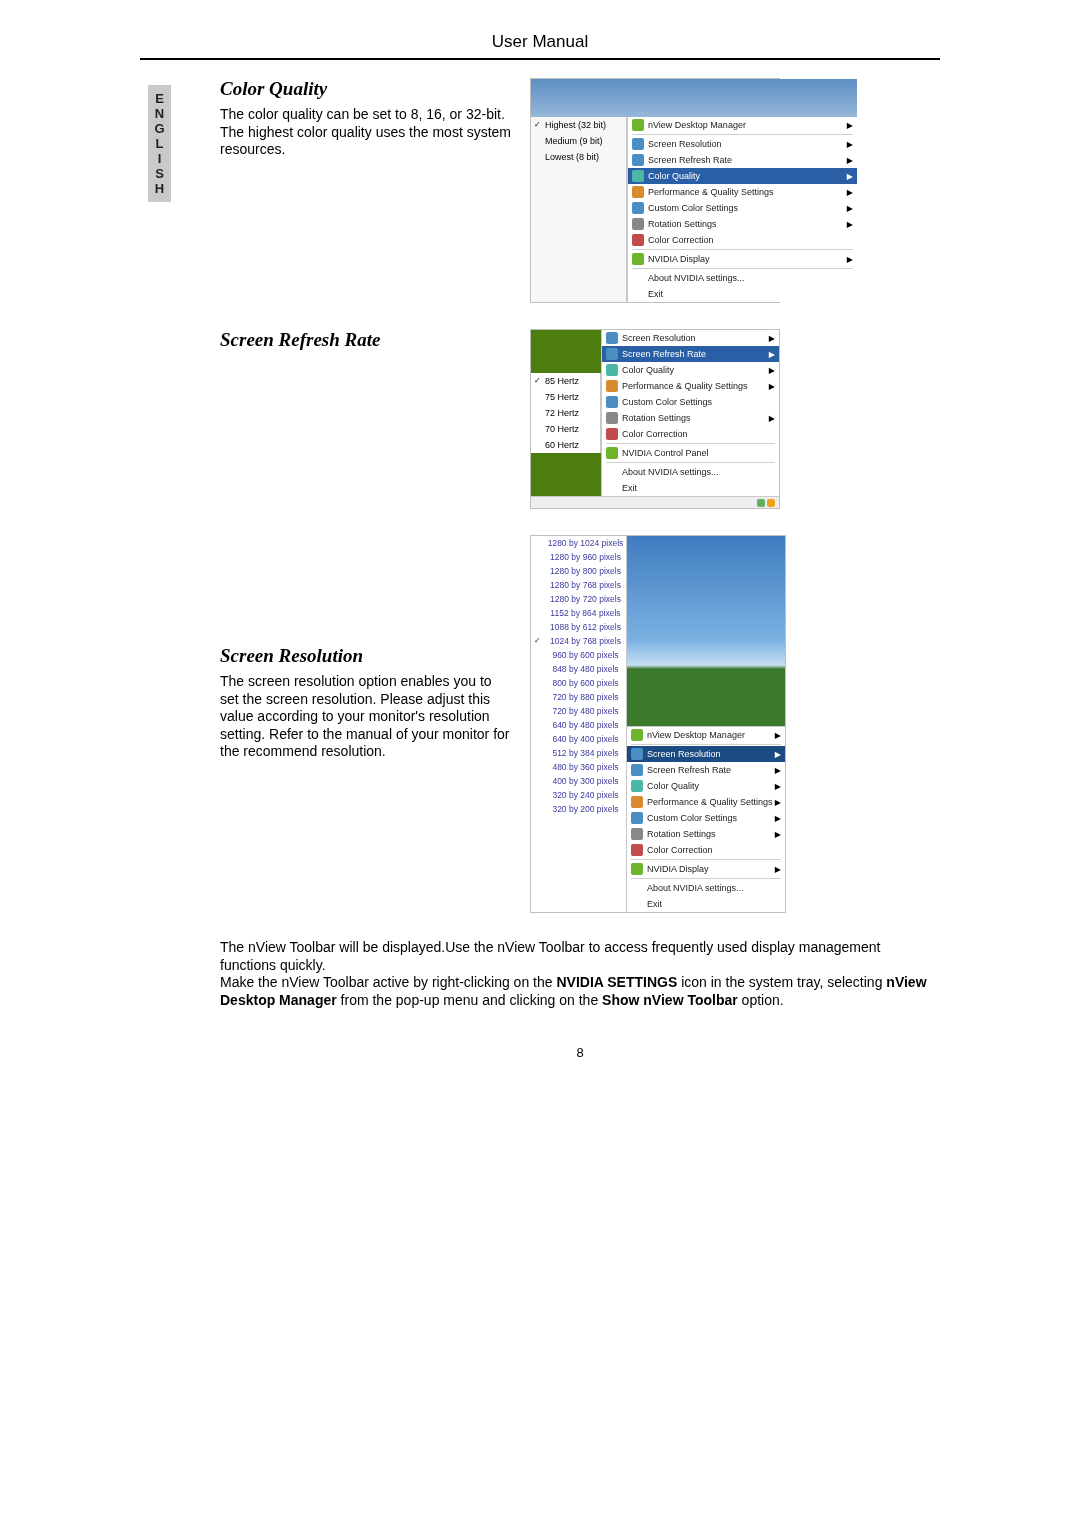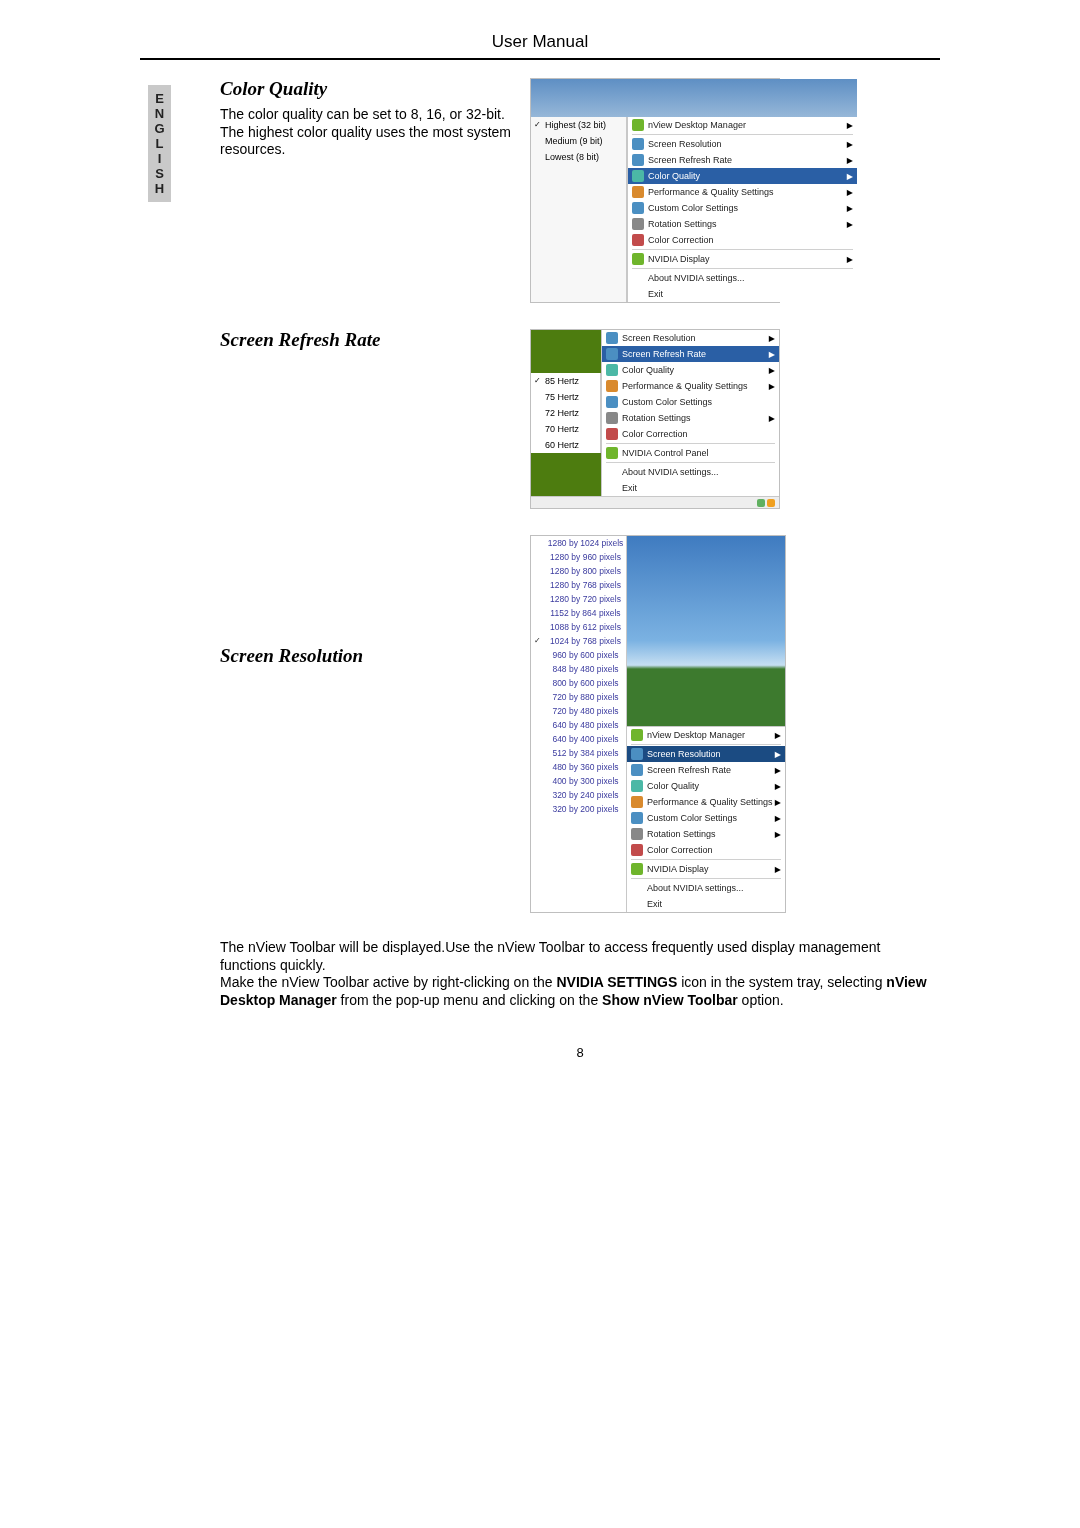--- a/index.html
+++ b/index.html
@@ -215,20 +215,21 @@
             <span class="tray-dot g"></span>
             <span class="tray-dot"></span>
           </div>
         </div>
       </div>
     </div>
 
     <div class="section">
       <div class="text-col" style="padding-top:110px;">
         <div class="section-title">Screen Resolution</div>
+        <div class="section-body">The screen resolution option enables you to set the screen resolution. Please adjust this value according to your monitor's resolution setting. Refer to the manual of your monitor for the recommend resolution.</div>
       </div>
       <div class="image-col">
         <div class="outer-wrap img3-wrap">
           <div class="img3-left" id="reslist">
               <div class="reslist-item">1280 by 1024 pixels</div>
               <div class="reslist-item">1280 by 960 pixels</div>
               <div class="reslist-item">1280 by 800 pixels</div>
               <div class="reslist-item">1280 by 768 pixels</div>
               <div class="reslist-item">1280 by 720 pixels</div>
               <div class="reslist-item">1152 by 864 pixels</div>

